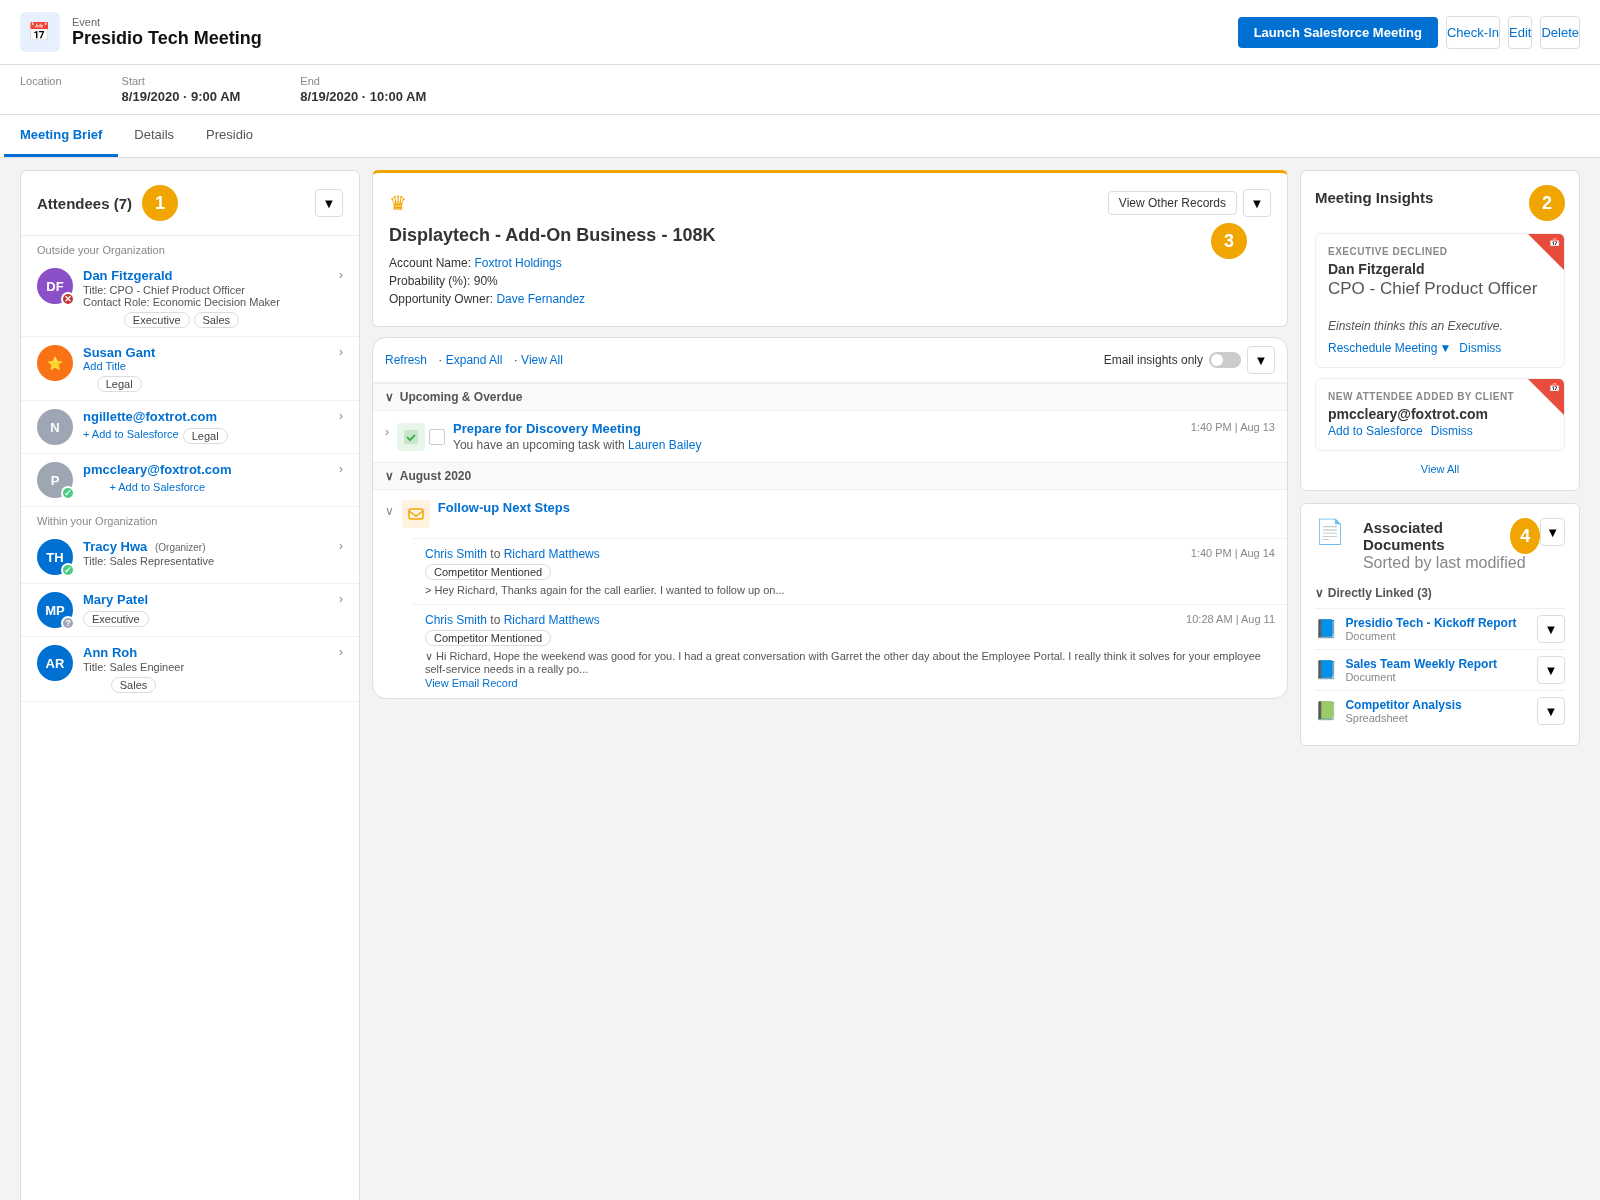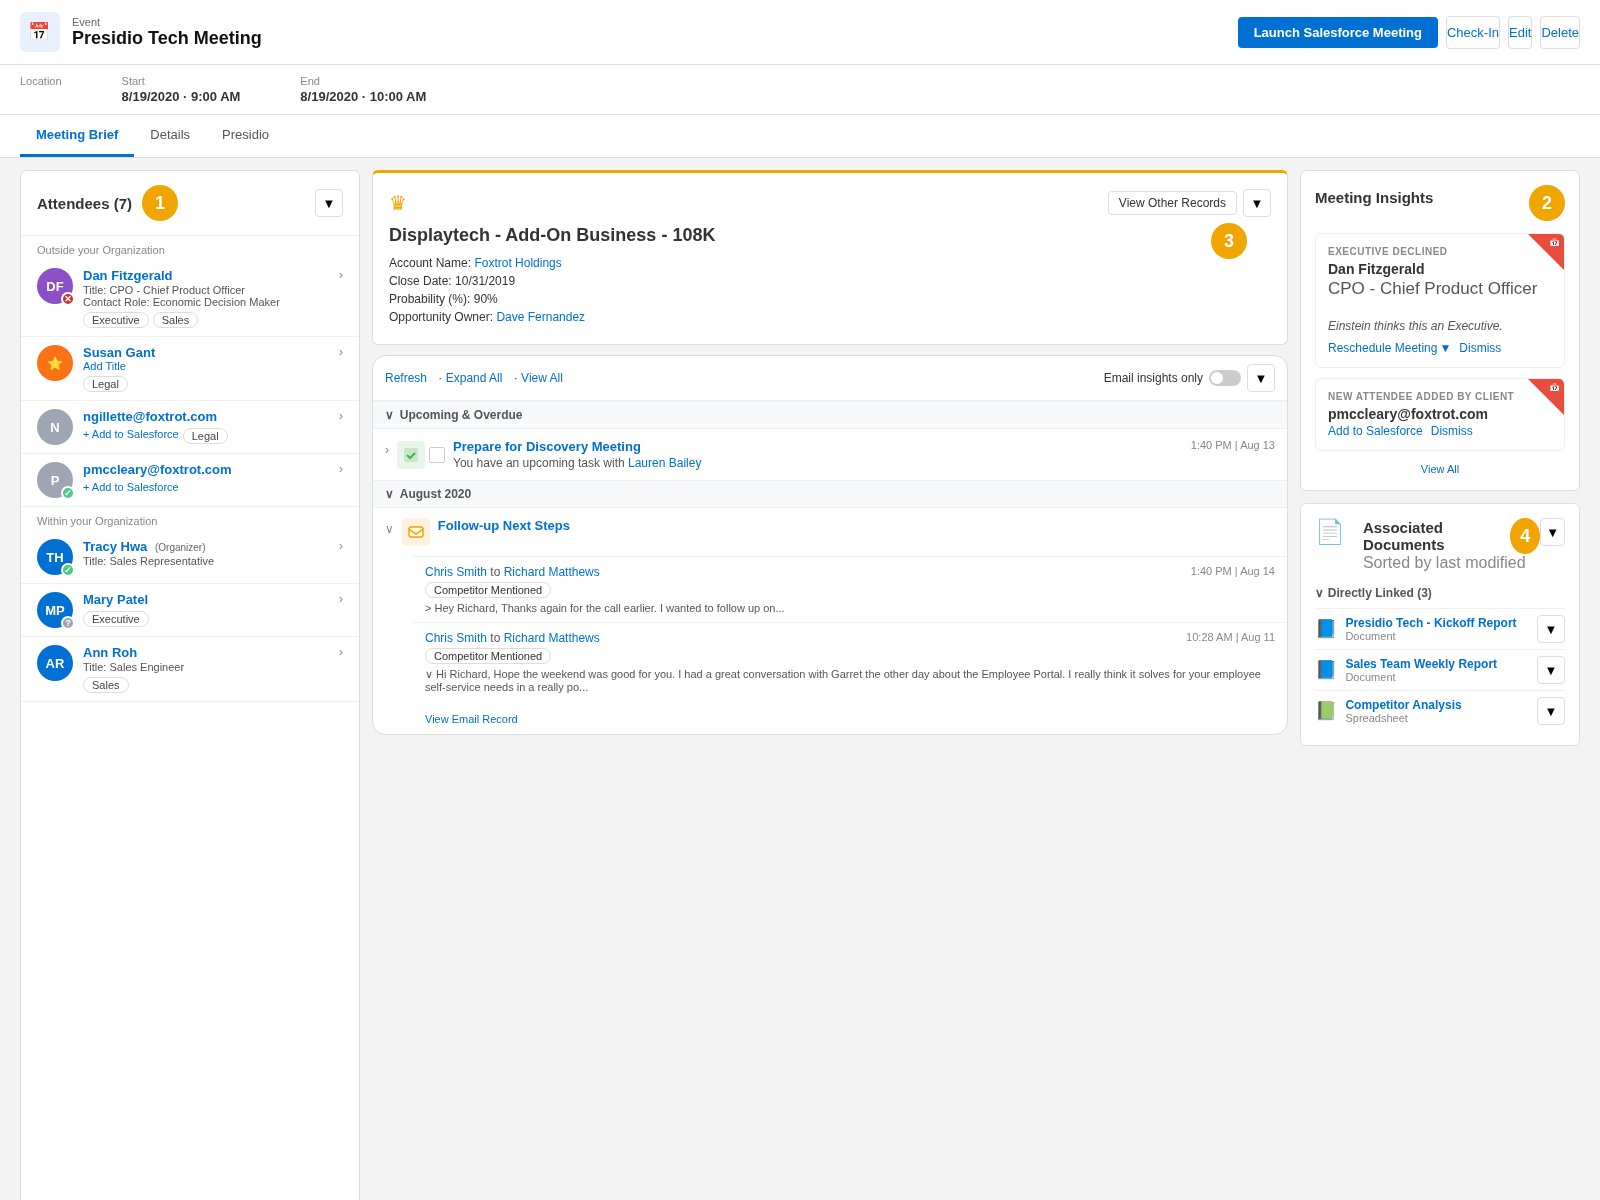--- a/index.html
+++ b/index.html
@@ -43,21 +43,21 @@
       padding: 10px 20px;
       display: flex; gap: 60px;
     }
     .sub-field label { font-size: 11px; color: #888; display: block; margin-bottom: 2px; }
     .sub-field span { font-size: 13px; font-weight: 600; }
 
     
     .tabs-bar {
       background: #fff;
       border-bottom: 1px solid #ddd;
-      padding: 0 20px;
+      padding: 0 4px;
       display: flex; gap: 0;
     }
     .tab {
       padding: 12px 16px; cursor: pointer; font-size: 13px;
       border-bottom: 3px solid transparent; color: #555;
     }
     .tab.active { border-bottom-color: #0070d2; color: #0070d2; font-weight: 600; }
 
     
     .main-content {
@@ -106,21 +106,21 @@
       display: flex; align-items: center; justify-content: center;
       font-size: 9px; border: 2px solid #fff;
     }
     .badge-red { background: #c23934; color: #fff; }
     .badge-green { background: #4bca81; color: #fff; }
     .badge-gray { background: #9ea6b3; color: #fff; }
     .attendee-name { font-size: 13px; font-weight: 600; color: #0070d2; }
     .attendee-title { font-size: 11px; color: #555; margin-top: 1px; }
     .attendee-role { font-size: 11px; color: #555; }
     .attendee-add { font-size: 11px; color: #0070d2; cursor: pointer; }
-    .tags { display: flex; gap: 4px; margin-top: 4px; flex-wrap: wrap; }
+    .tags { display: flex; gap: 4px; margin-top: 4px; flex-wrap: wrap; justify-content: center; }
     .tag {
       border: 1px solid #ddd; border-radius: 12px;
       padding: 1px 8px; font-size: 11px; color: #444;
     }
     .organizer-badge { font-size: 10px; color: #666; font-weight: normal; margin-left: 4px; }
 
     
     .middle-panel { display: flex; flex-direction: column; gap: 10px; }
 
     .opportunity-card {
@@ -440,23 +440,20 @@
       </div>
 
       <div style="position:absolute;top:50px;right:40px;">
         <div class="number-badge">3</div>
       </div>
       <div class="opp-title">Displaytech - Add-On Business - 108K</div>
       <div class="opp-field">
         <span>Account Name:</span> <a href="#">Foxtrot Holdings</a>
       </div>
       <div class="opp-field">
-        <span>Close Date:</span> <span>10/31/2019</span>
-      </div>
-      <div class="opp-field">
         <span>Probability (%):</span> <span>90%</span>
       </div>
       <div class="opp-field">
         <span>Opportunity Owner:</span> <a href="#">Dave Fernandez</a>
       </div>
     </div>
 
     <div class="activity-panel">
       <div class="activity-toolbar">
         <div class="activity-links">
@@ -528,21 +525,21 @@
 
       <div class="email-sub-item">
         <div style="display:flex;justify-content:space-between;align-items:flex-start;">
           <div class="email-from">
             <a href="#">Chris Smith</a> to <a href="#">Richard Matthews</a>
           </div>
           <div class="email-time">10:28 AM | Aug 11</div>
         </div>
         <div><span class="email-tag">Competitor Mentioned</span></div>
         <div class="email-preview">∨ Hi Richard, Hope the weekend was good for you. I had a great conversation with Garret the other day about the Employee Portal. I really think it solves for your employee self-service needs in a really po...</div>
-        <div style="margin-top:18px;"><a href="#" class="view-link">View Email Record</a></div>
+        <div style="margin-top:0;"><a href="#" class="view-link">View Email Record</a></div>
       </div>
     </div>
   </div>
 
   <div class="right-panel">
 
     <div class="insights-panel">
       <div style="display:flex;align-items:center;justify-content:space-between;margin-bottom:12px;">
         <span class="insights-title">Meeting Insights</span>
         <div class="number-badge">2</div>

